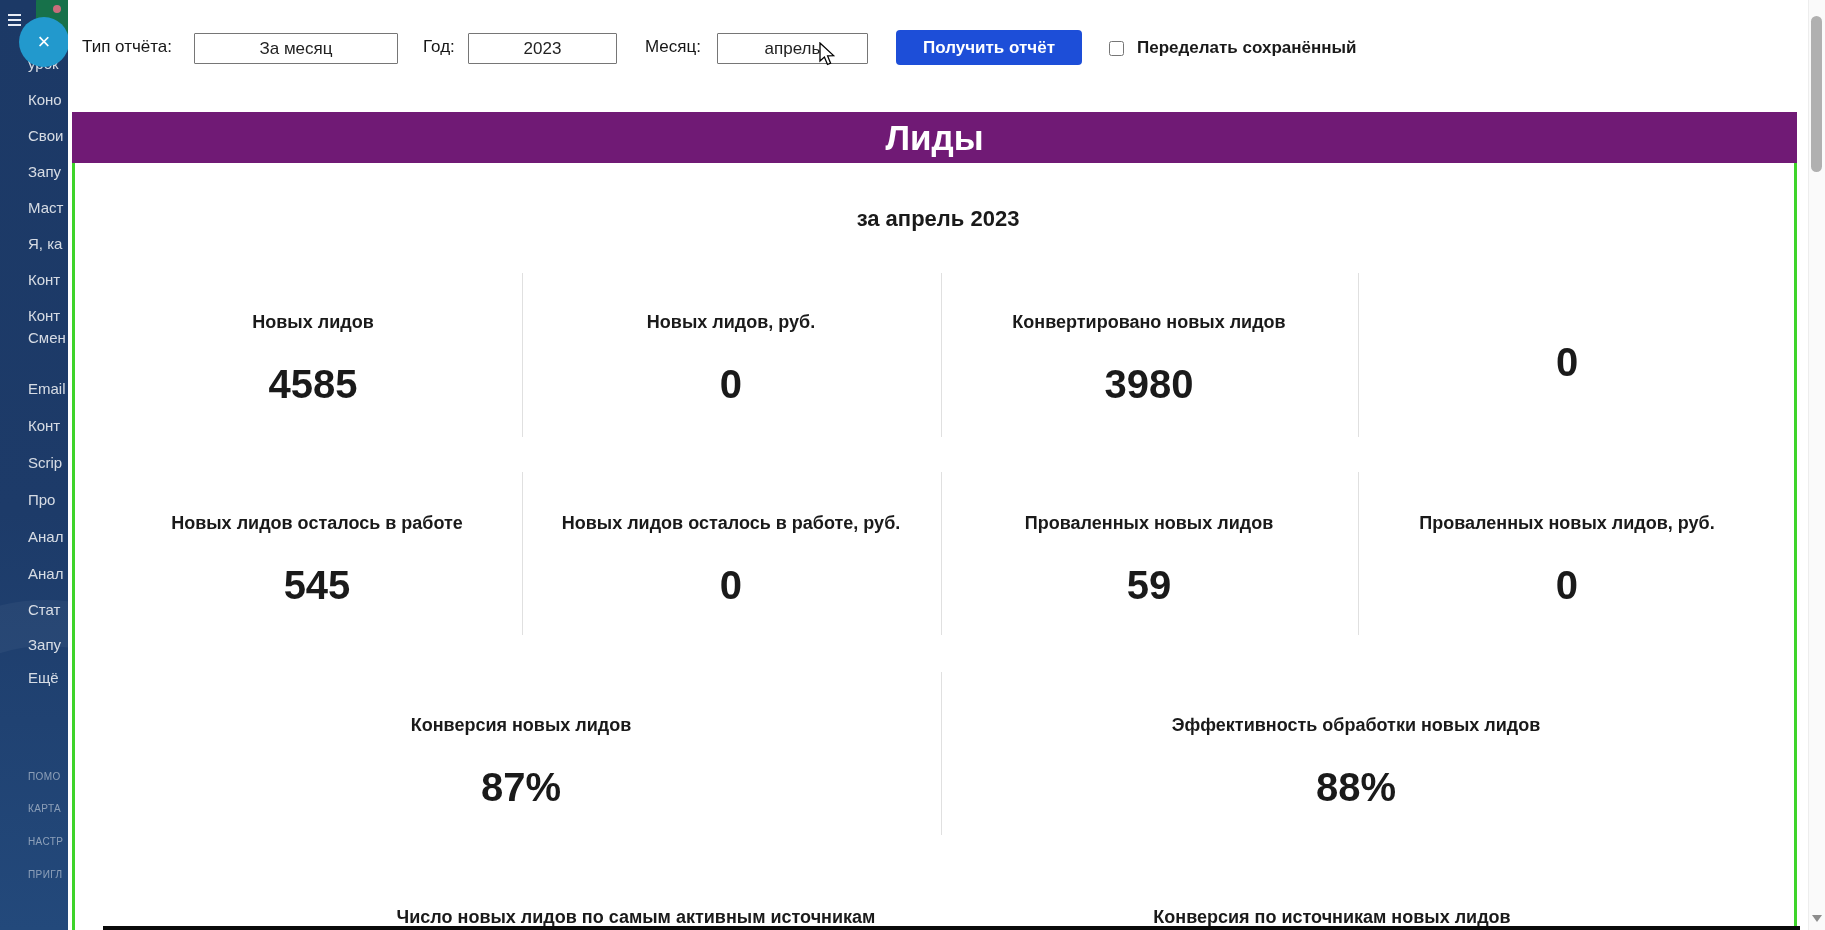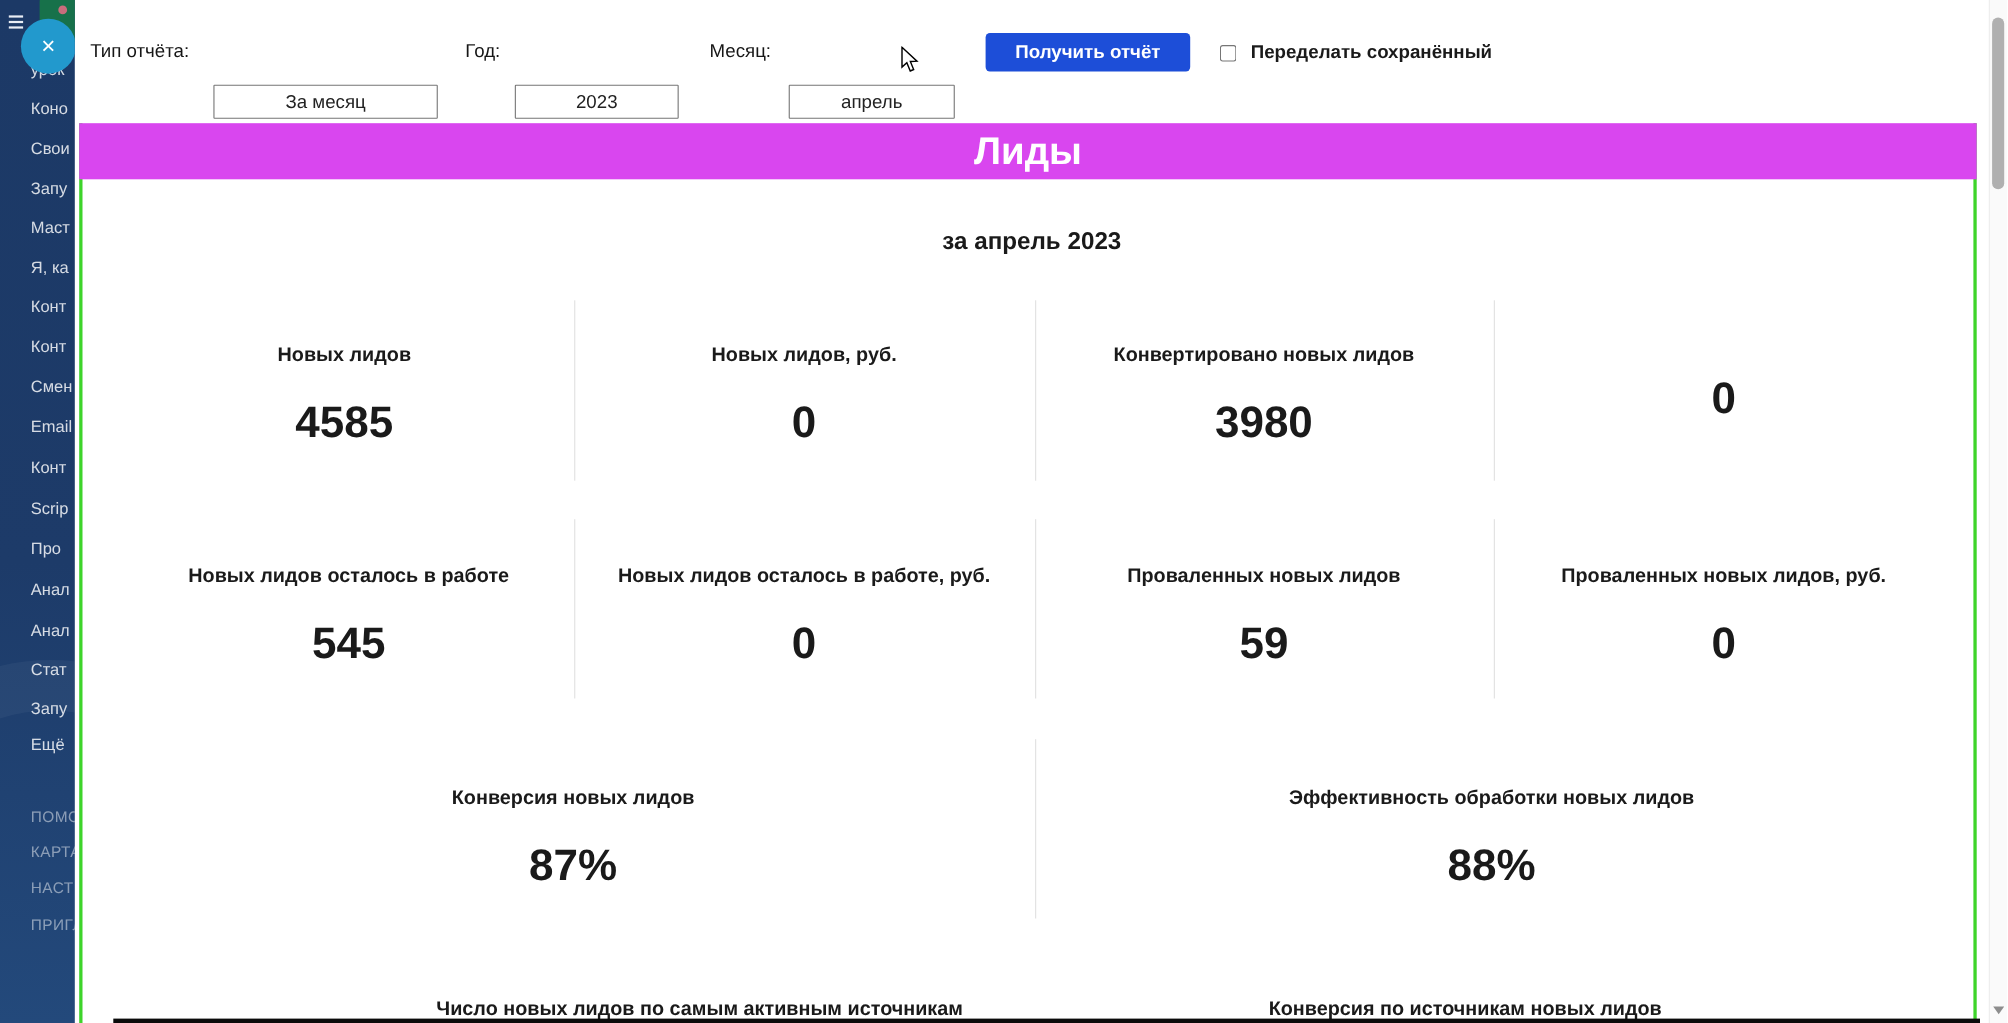--- a/index.html
+++ b/index.html
@@ -14,38 +14,38 @@
   .hamburger{position:absolute;left:8px;top:14px;width:13px;height:14px;cursor:pointer;}
   .hamburger span{display:block;width:13px;height:2px;margin-bottom:3px;background:#e9eef6;}
   .logo-green{position:absolute;left:36px;top:-8px;width:42px;height:46px;border-radius:10px;
            background:#17714a;}
   .logo-dot{position:absolute;left:53px;top:5px;width:8px;height:8px;border-radius:50%;background:#c96d7c;}
   .help-bubble{position:absolute;left:19px;top:17px;width:50px;height:50px;border-radius:50%;
            background:#2299cd;border:none;color:#fff;font-size:22px;line-height:48px;
            text-align:center;padding:0;cursor:pointer;font-family:"Liberation Sans",sans-serif;}
   .side-item{position:absolute;left:28px;width:60px;height:18px;font-size:15px;line-height:18px;
            color:rgba(255,255,255,0.82);white-space:nowrap;cursor:pointer;}
-  .side-foot{position:absolute;left:28px;width:60px;height:13px;font-size:14px;line-height:13px;
-           letter-spacing:.4px;color:rgba(255,255,255,0.48);white-space:nowrap;cursor:pointer;}
+  .side-foot{position:absolute;left:28px;width:60px;height:13px;font-size:10px;line-height:13px;
+           letter-spacing:.4px;color:rgba(255,255,255,0.48);white-space:nowrap;cursor:pointer;margin-top:34px;}
 
   
   .tb-label{position:absolute;top:37px;font-size:17px;font-weight:normal;color:#161616;white-space:nowrap;}
   .tb-input{position:absolute;top:33px;height:31px;box-sizing:border-box;border:1px solid #767676;
            background:#fff;text-align:center;font-size:17px;color:#222;border-radius:1px;
-           font-family:"Liberation Sans",sans-serif;padding:0 4px;margin-top:44px;}
+           font-family:"Liberation Sans",sans-serif;padding:0 4px;}
   .tb-button{position:absolute;left:896px;top:30px;width:186px;height:35px;border:none;border-radius:4px;
            background:#1d4ed8;color:#fff;font-size:17px;font-weight:bold;cursor:pointer;
            font-family:"Liberation Sans",sans-serif;}
   .tb-check{position:absolute;left:1109px;top:41px;width:15px;height:15px;margin:0;}
   .tb-check-label{position:absolute;left:1137px;top:38px;font-size:17px;font-weight:bold;white-space:nowrap;}
 
   
   .report-frame{position:absolute;left:72px;top:112px;width:1725px;height:818px;box-sizing:border-box;
            border-left:3px solid #3ed42a;border-right:3px solid #3ed42a;background:#fff;}
-  .report-header{position:absolute;left:72px;top:112px;width:1725px;height:51px;background:#d946ef;
+  .report-header{position:absolute;left:72px;top:112px;width:1725px;height:51px;background:#701a75;
            color:#fff;font-size:35px;font-weight:bold;line-height:51px;text-align:center;}
   .report-subtitle{position:absolute;left:938px;top:206px;transform:translateX(-50%);
            font-size:22px;font-weight:bold;white-space:nowrap;}
 
   .cell{position:absolute;transform:translateX(-50%);text-align:center;white-space:nowrap;}
   .m-label{font-size:18px;font-weight:bold;line-height:22px;}
   .m-value{font-size:40px;font-weight:bold;line-height:46px;margin-top:28px;}
   .vdiv{position:absolute;width:1px;background:#e0e0e0;}
   .sec-title{position:absolute;transform:translateX(-50%);top:906px;font-size:18px;font-weight:bold;
            line-height:22px;white-space:nowrap;margin-left:44px;}
@@ -74,21 +74,21 @@
     <div class="logo-dot"></div>
 
     <div class="side-item" style="top:55px">урок</div>
     <div class="side-item" style="top:91px">Коно</div>
     <div class="side-item" style="top:127px">Свои</div>
     <div class="side-item" style="top:163px">Запу</div>
     <div class="side-item" style="top:199px">Маст</div>
     <div class="side-item" style="top:235px">Я, ка</div>
     <div class="side-item" style="top:271px">Конт</div>
     <div class="side-item" style="top:307px">Конт</div>
-    <div class="side-item" style="top:343px">Смен</div>
+    <div class="side-item" style="top:329px">Смен</div>
     <div class="side-item" style="top:380px">Email</div>
     <div class="side-item" style="top:417px">Конт</div>
     <div class="side-item" style="top:454px">Scrip</div>
     <div class="side-item" style="top:491px">Про</div>
     <div class="side-item" style="top:528px">Анал</div>
     <div class="side-item" style="top:565px">Анал</div>
     <div class="side-item" style="top:601px">Стат</div>
     <div class="side-item" style="top:636px">Запу</div>
     <div class="side-item" style="top:669px">Ещё</div>
 

